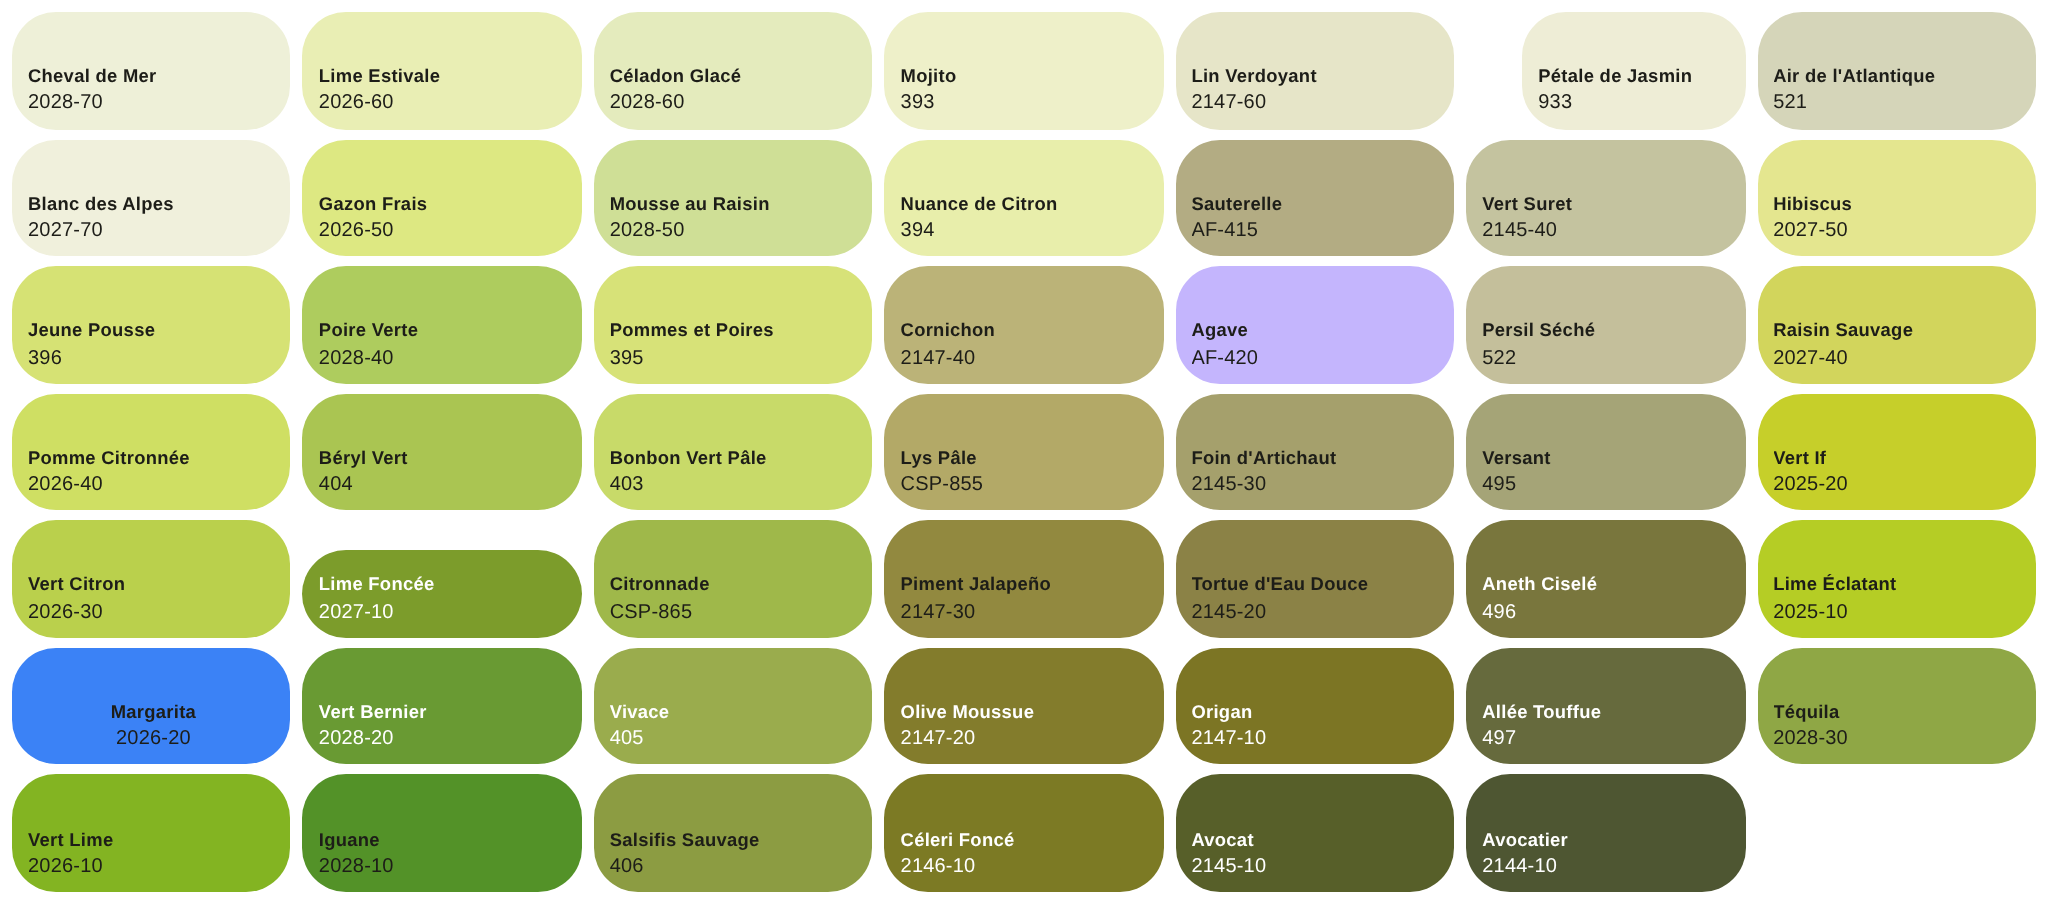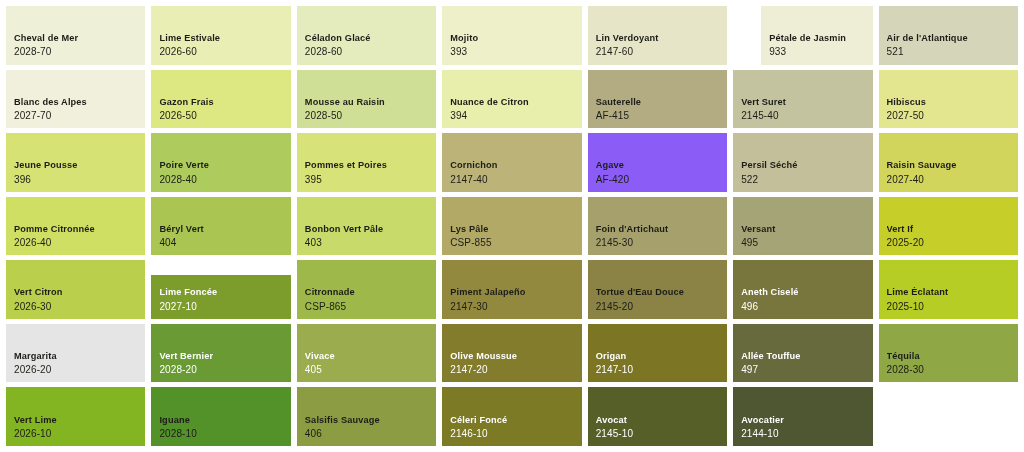--- a/index.html
+++ b/index.html
@@ -25,20 +25,21 @@
     box-sizing: border-box;
     padding: 6px 6px 6px 6px;
   }
   .swatch {
     position: relative;
     box-sizing: border-box;
     overflow: hidden;
     display: block;
     min-width: 0;
     min-height: 0;
+    border-radius: 22px;
   }
   .swatch-text {
     position: absolute;
     left: 8px;
     bottom: 7px;
     right: 6px;
     line-height: 1.12;
   }
   .swatch-name {
     display: block;
@@ -167,21 +168,21 @@
         <span class="swatch-name">Pommes et Poires</span>
         <span class="swatch-code">395</span>
       </div>
     </div>
     <div class="swatch dark-text" style="background: rgb(187, 179, 120);">
       <div class="swatch-text">
         <span class="swatch-name">Cornichon</span>
         <span class="swatch-code">2147-40</span>
       </div>
     </div>
-    <div class="swatch dark-text" style="background: #8b5cf6;">
+    <div class="swatch dark-text" style="background: #c4b5fd;">
       <div class="swatch-text">
         <span class="swatch-name">Agave</span>
         <span class="swatch-code">AF-420</span>
       </div>
     </div>
     <div class="swatch dark-text" style="background: rgb(196, 191, 155);">
       <div class="swatch-text">
         <span class="swatch-name">Persil Séché</span>
         <span class="swatch-code">522</span>
       </div>
@@ -269,21 +270,21 @@
         <span class="swatch-name">Aneth Ciselé</span>
         <span class="swatch-code">496</span>
       </div>
     </div>
     <div class="swatch dark-text" style="background: rgb(181, 205, 37);">
       <div class="swatch-text">
         <span class="swatch-name">Lime Éclatant</span>
         <span class="swatch-code">2025-10</span>
       </div>
     </div>
-    <div class="swatch dark-text" style="background: #e5e5e5;">
+    <div class="swatch dark-text" style="background: #3b82f6; text-align: center;">
       <div class="swatch-text">
         <span class="swatch-name">Margarita</span>
         <span class="swatch-code">2026-20</span>
       </div>
     </div>
     <div class="swatch light-text" style="background: rgb(105, 154, 51);">
       <div class="swatch-text">
         <span class="swatch-name">Vert Bernier</span>
         <span class="swatch-code">2028-20</span>
       </div>

